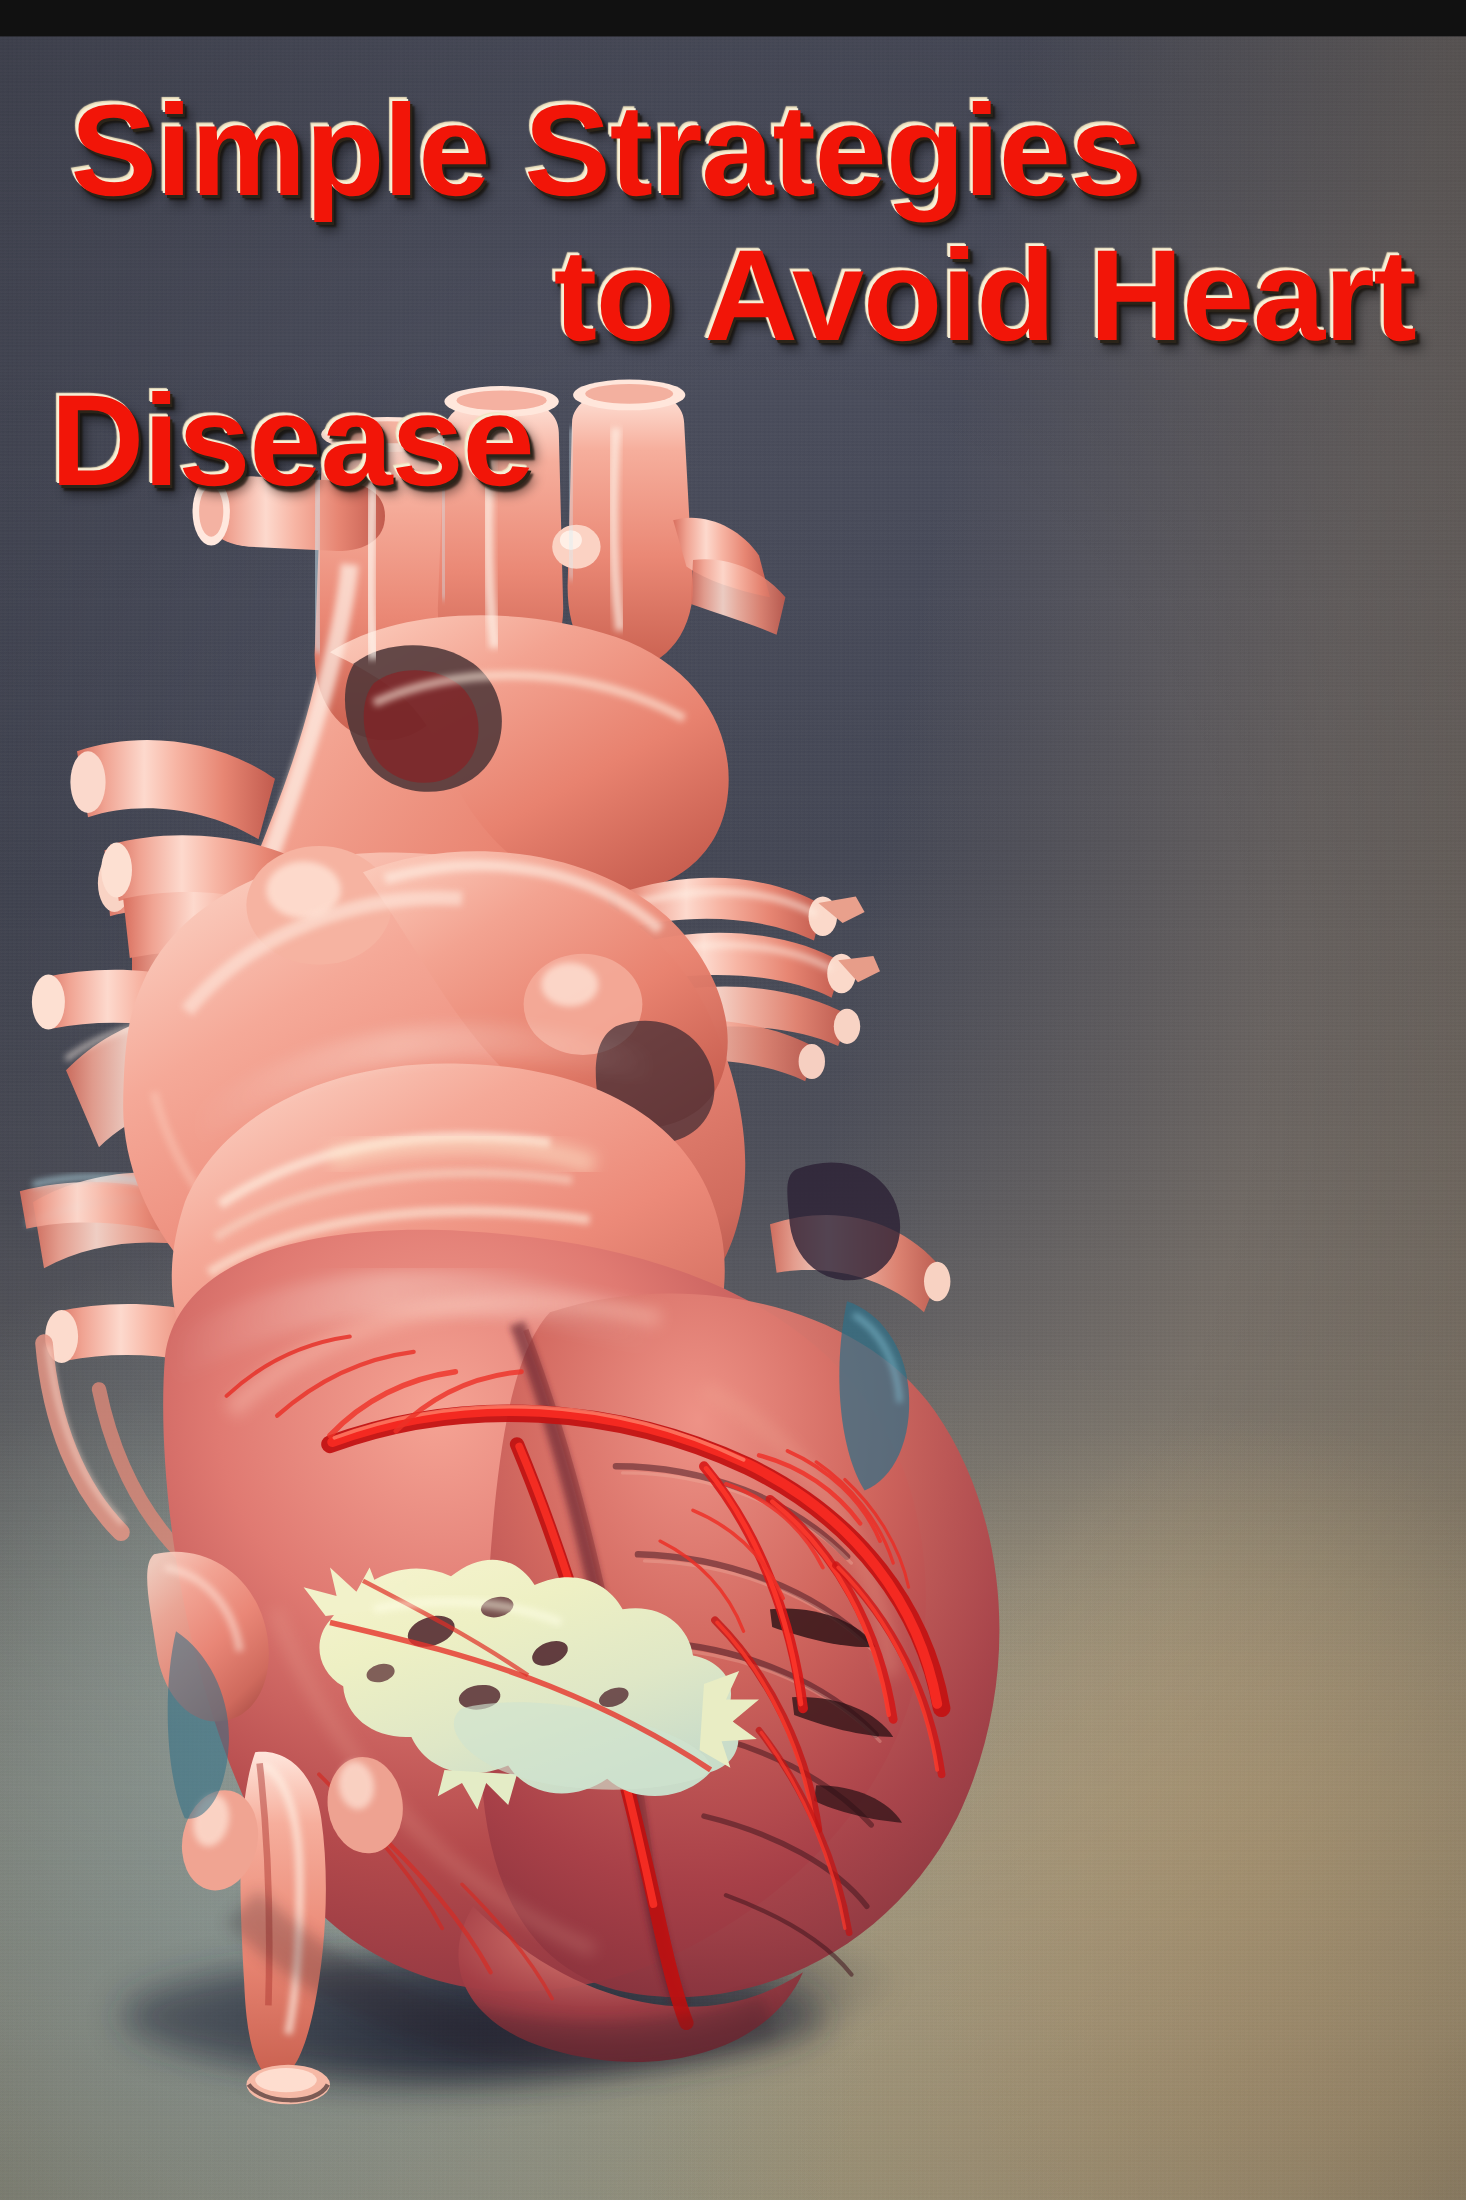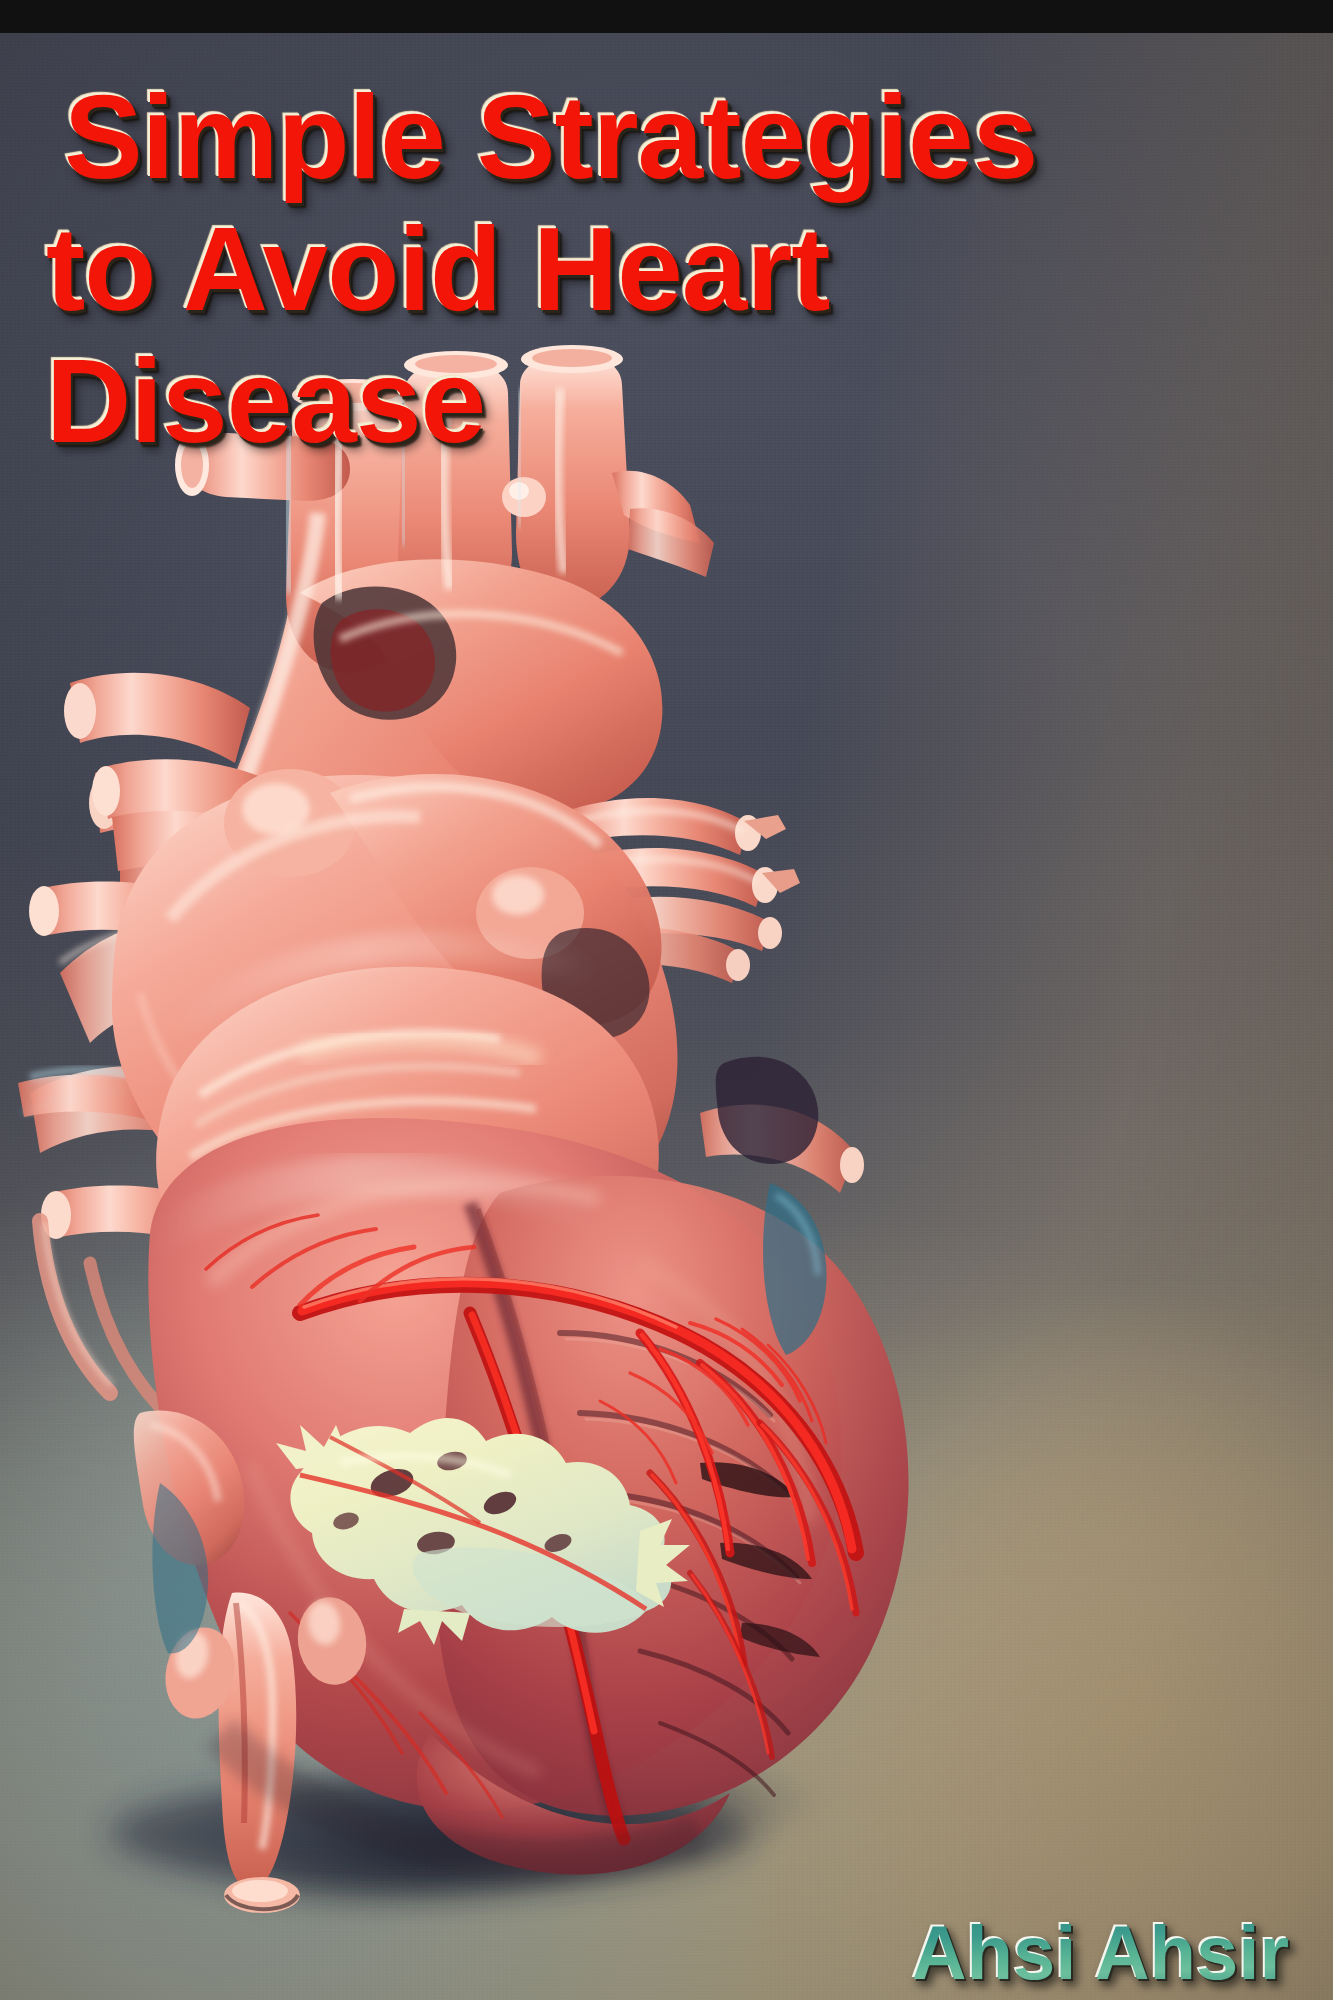--- a/index.html
+++ b/index.html
@@ -99,21 +99,21 @@
     white-space:nowrap;
     
     text-shadow:
       -2px -2px 0 #f6efd7,
       -3px -3px 1px #efe3c0,
        2px  3px 0 #2b2419,
        4px  5px 2px rgba(20,16,10,0.75),
        6px  8px 10px rgba(0,0,0,0.45);
   }
   .title-line.l1 { text-align:left;  padding-left:18px; }
-  .title-line.l2 { text-align:left; }
+  .title-line.l2 { text-align:right; }
   .title-line.l3 { text-align:left; padding-right:8px; }
 
   
   .author {
     position:absolute; right:44px; bottom:42px;
     z-index:40;
     font-weight:bold;
     font-size:76px;
     line-height:1;
     letter-spacing:0px;
@@ -541,15 +541,14 @@
     <path d="M220 1700 C330 1810 520 1860 700 1800" stroke="#2b1c28" stroke-width="42" fill="none" opacity="0.25" filter="url(#fSoft)"></path>
   </svg>
   </div>
 
   <div class="title-block">
     <div class="title-line l1">Simple Strategies</div>
     <div class="title-line l2">to Avoid Heart</div>
     <div class="title-line l3">Disease</div>
   </div>
 
-  <div class="author">Ahsi Ahsir</div>
 
 </div>
 
 </body></html>

